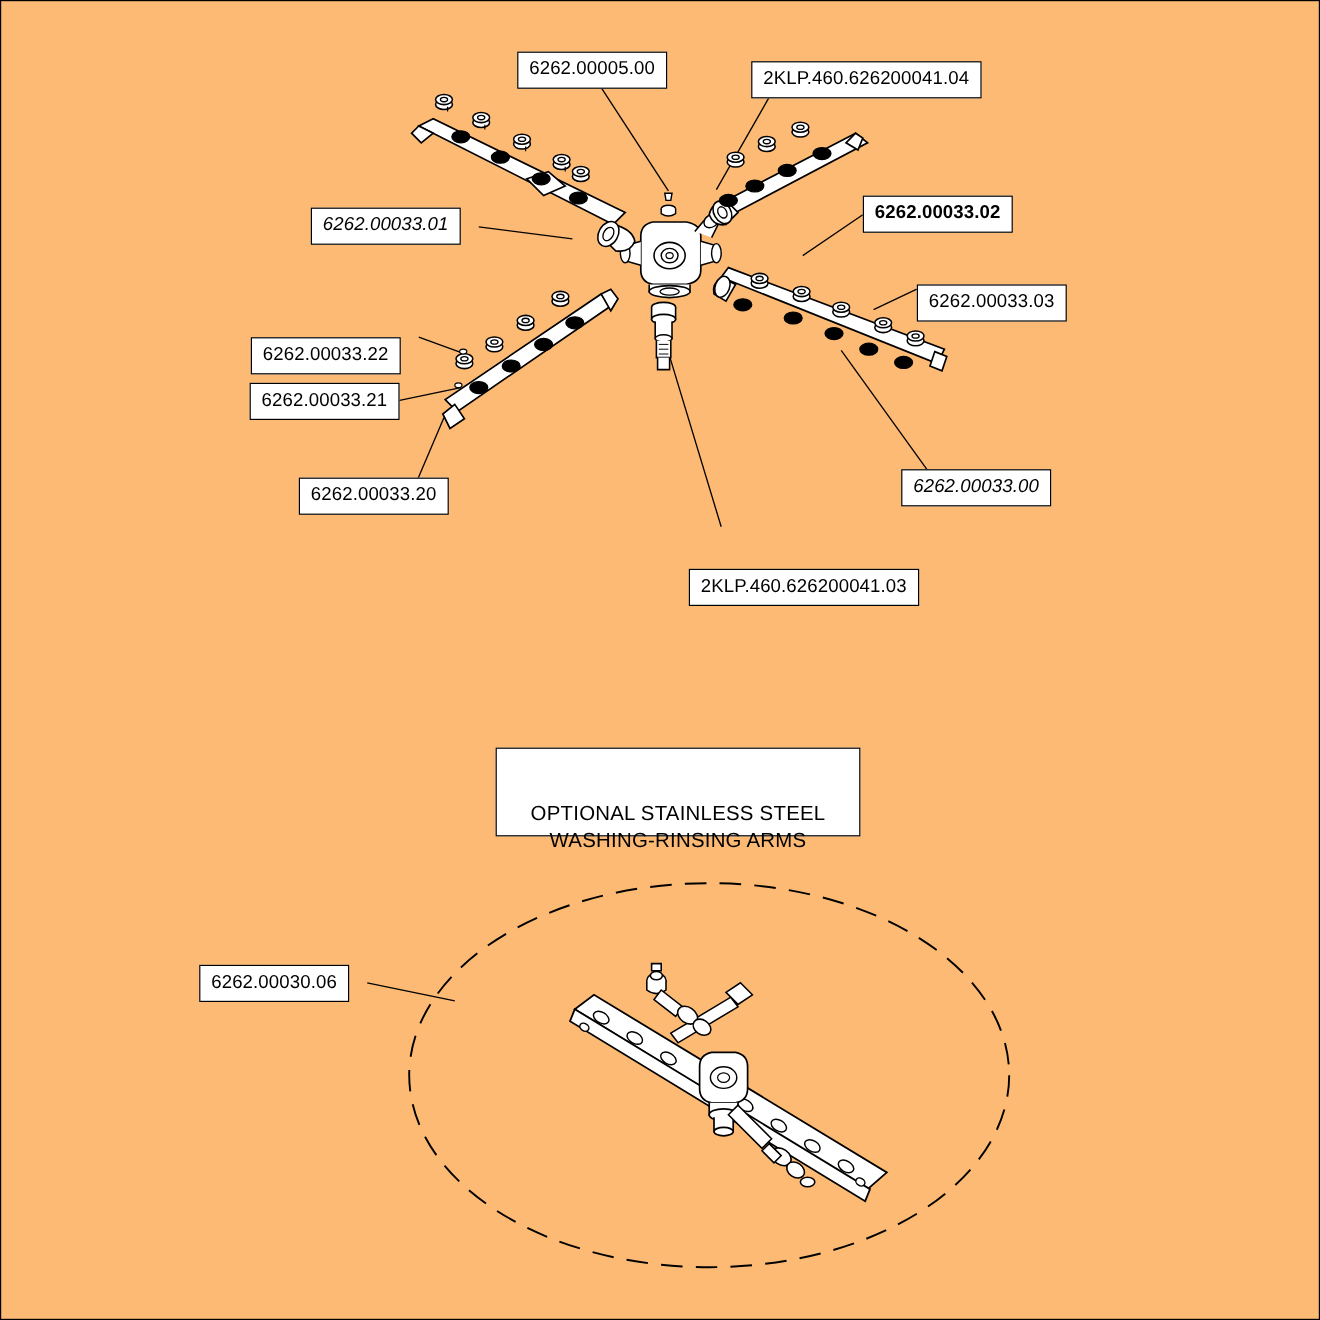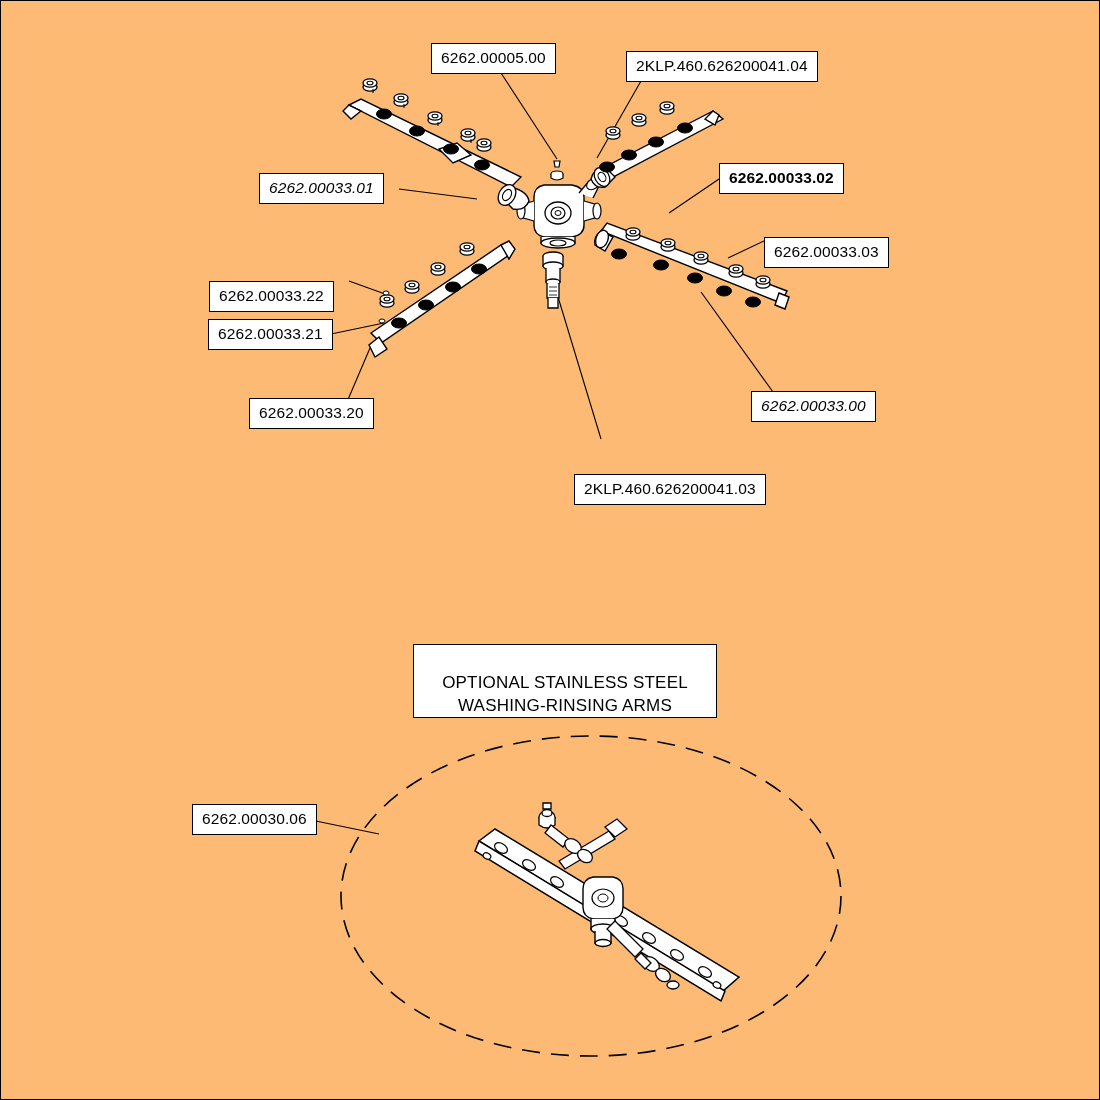--- a/index.html
+++ b/index.html
@@ -39,25 +39,24 @@
     letter-spacing: 0.1px;
   }
   .section-title {
     position: absolute;
     border: 1.8px solid #000;
     background: #ffffff;
     color: #000;
     font-size: 17px;
     line-height: 1.35;
     text-align: center;
-    padding: 4px 18px;
+    padding: 20px 18px;
     box-sizing: border-box;
     white-space: pre-line;
     letter-spacing: 0.2px;
-    margin-top: 21px;
   }
 </style>
 </head>
 <body>
 
 <div id="page">
 
   <svg class="svg-layer" viewBox="0 0 1100 1100">
     <defs>
       <g id="nozzle-small">
@@ -305,21 +304,21 @@
   </div>
 
   <div class="callout" style="left:248px; top:397px;">
     <span>6262.00033.20</span>
   </div>
 
   <div class="callout" style="left:573px; top:437px;margin-top:36px;">
     <span>2KLP.460.626200041.03</span>
   </div>
 
-  <div class="callout" style="left:165px; top:803px;margin-left:26px;">
+  <div class="callout" style="left:165px; top:803px;">
     <span>6262.00030.06</span>
   </div>
 
   <div class="section-title" style="left:412px; top:622px; width:304px; height:74px;">
     <span>OPTIONAL STAINLESS STEEL
 WASHING-RINSING ARMS</span>
   </div>
 
 </div>
 

